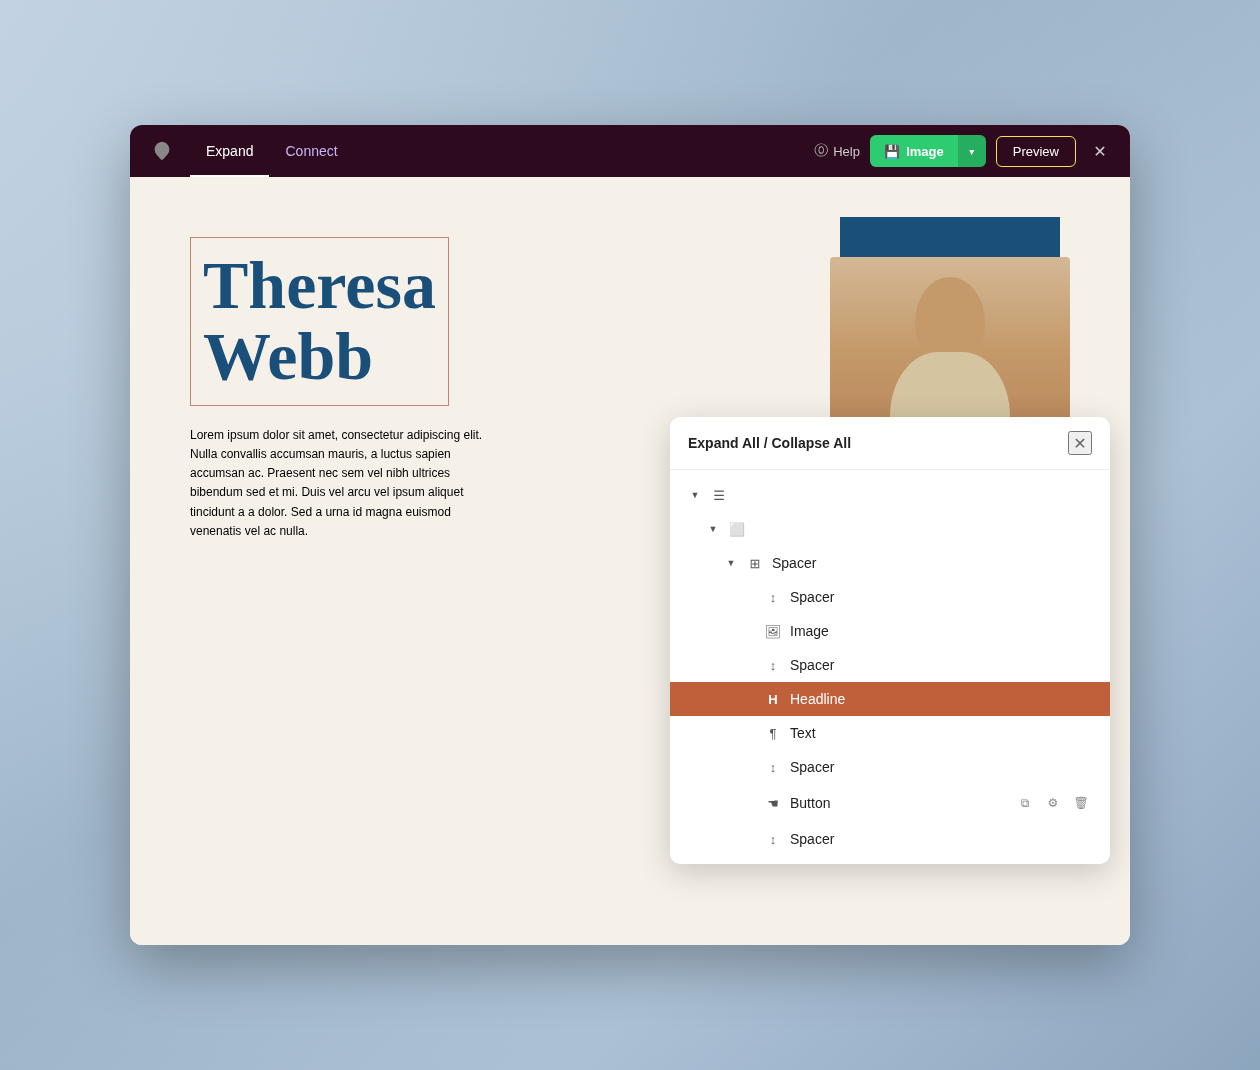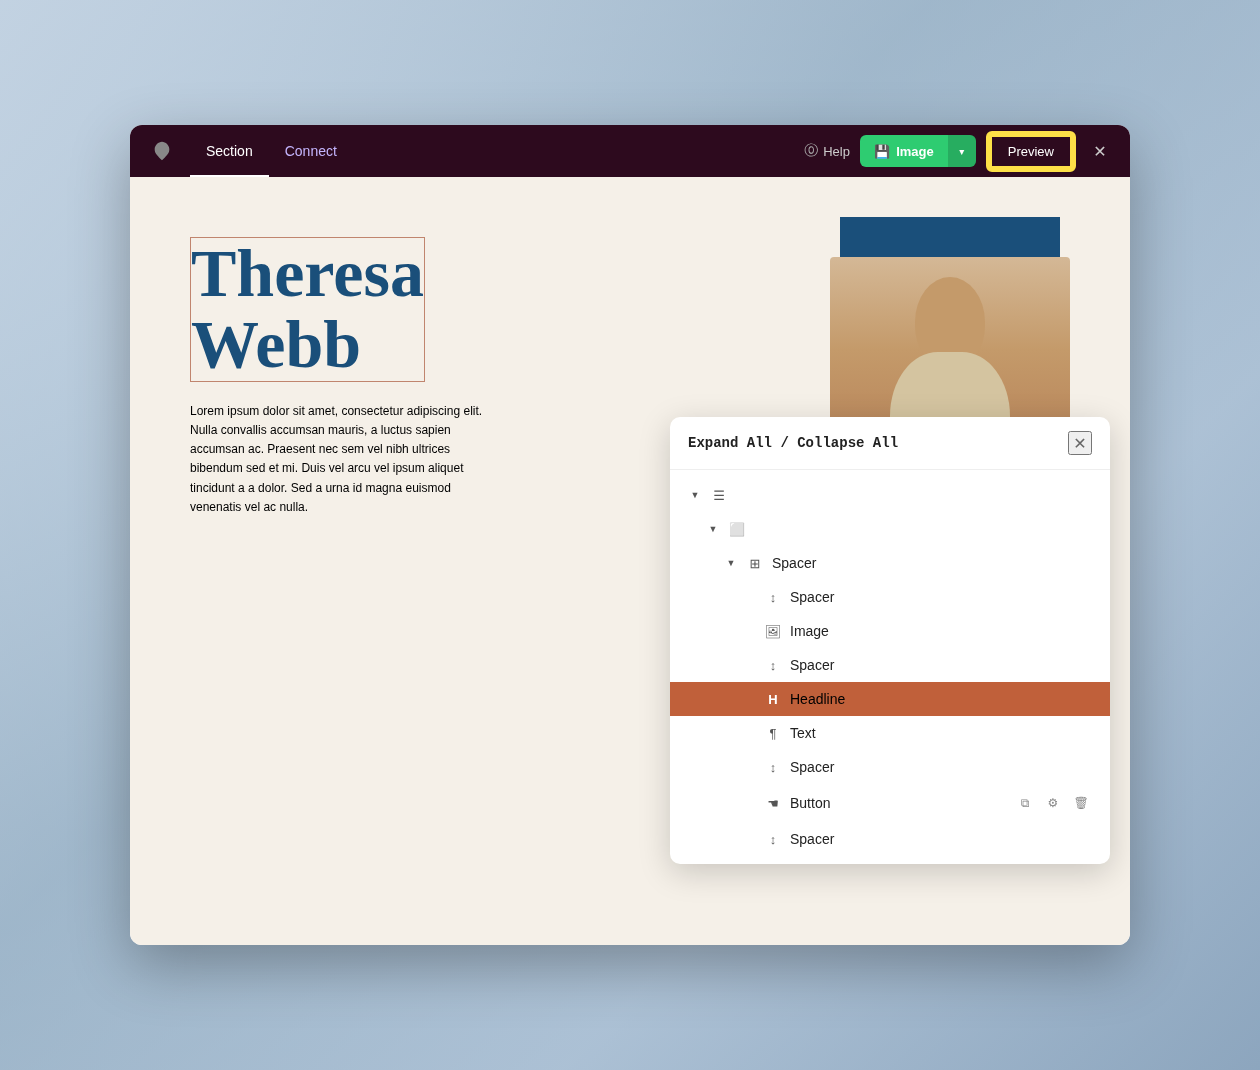--- a/index.html
+++ b/index.html
@@ -140,21 +140,21 @@
       align-items: center;
       justify-content: center;
       cursor: pointer;
       color: #fff;
       font-size: 10px;
     }
 
     .preview-btn {
       padding: 7px 16px;
       background: transparent;
-      border: 6px solid #fde047;
+      border: 1px solid #fde047;
       border-radius: 6px;
       color: #fff;
       font-size: 13px;
       cursor: pointer;
     }
 
     .close-btn {
       width: 28px;
       height: 28px;
       display: flex;
@@ -184,21 +184,21 @@
       padding: 40px 60px;
     }
 
     .left-column {
       flex: 1;
       padding-top: 20px;
     }
 
     .headline-box {
       border: 1.5px solid #c0856e;
-      padding: 0;
+      padding: 12px;
       display: inline-block;
       margin-bottom: 20px;
     }
 
     .headline-text {
       font-size: 68px;
       font-weight: 700;
       color: #1a4f7a;
       line-height: 1.05;
       font-family: Georgia, 'Times New Roman', serif;
@@ -284,21 +284,20 @@
       display: flex;
       align-items: center;
       justify-content: space-between;
       padding: 14px 18px;
       border-bottom: 1px solid #eee;
     }
 
     .panel-header-left {
       display: flex;
       gap: 10px;
-      font-family: Liberation Mono, monospace;
     }
 
     .panel-title {
       font-size: 14px;
       font-weight: 600;
       color: #222;
     }
 
     .panel-close {
       width: 24px;
@@ -362,21 +361,21 @@
       font-size: 13px;
       color: #555;
     }
 
     .tree-label {
       flex: 1;
       font-size: 14px;
     }
 
     .tree-item.active .tree-label {
-      color: #000000;
+      color: #ffffff;
       font-weight: 500;
     }
 
     .tree-actions {
       display: flex;
       gap: 6px;
       align-items: center;
     }
 
     .tree-action-btn {
@@ -399,21 +398,21 @@
 
   <div class="nav-bar">
     <div class="nav-logo">
       <svg viewBox="0 0 24 24" fill="none" stroke="#ccc" stroke-width="2">
         <path d="M12 2 C8 2 4 6 4 10 C4 15 8 18 12 22 C16 18 20 15 20 10 C20 6 16 2 12 2Z" fill="#888" stroke="none"></path>
       </svg>
     </div>
 
     <div class="nav-tabs">
       <div class="nav-tab active">
-        <span>Section</span>
+        <span>Expand</span>
       </div>
       <div class="nav-tab">
         <span>Connect</span>
       </div>
     </div>
 
     <div class="nav-right">
       <button class="help-btn">
         <span style="font-size:14px;color:#aaa;">⓪</span>
         <span>Help</span>

